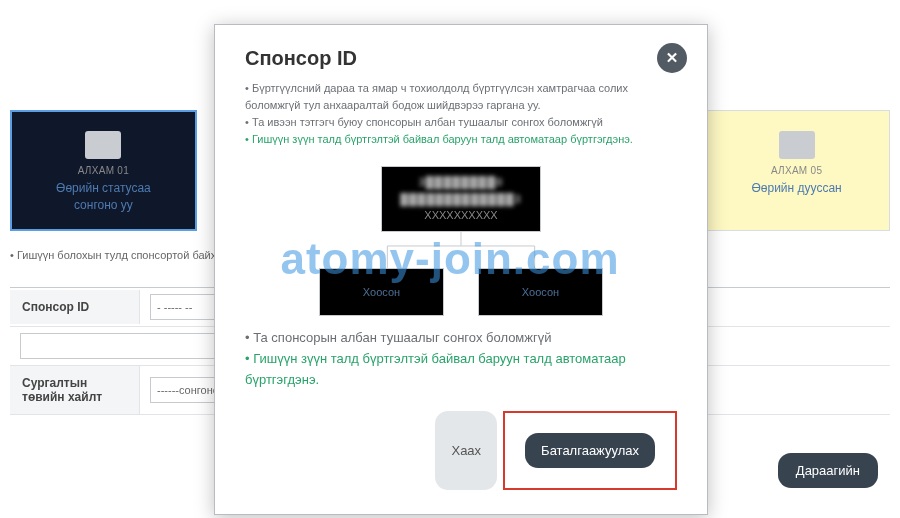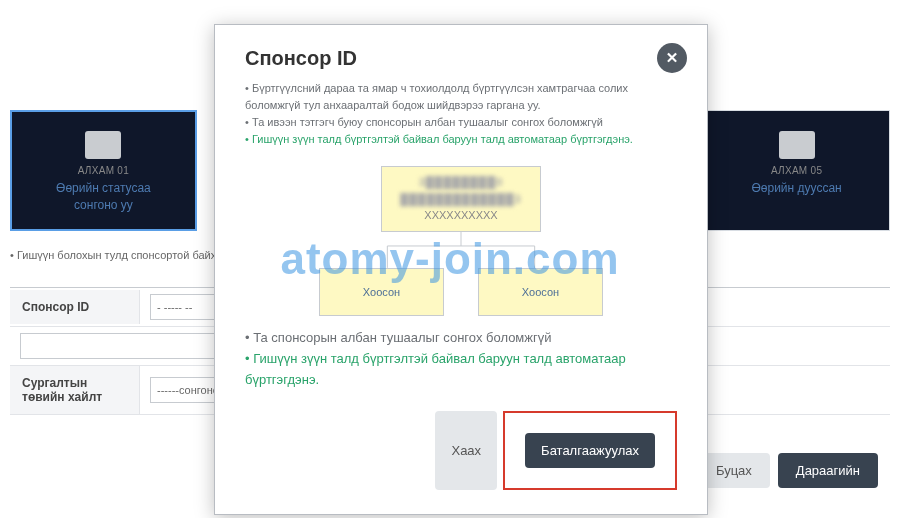--- a/index.html
+++ b/index.html
@@ -17,21 +17,21 @@
   
   .steps-wrap {
     display: flex;
     gap: 0;
     padding: 110px 10px 0 10px;
     justify-content: space-between;
   }
   .step {
     flex: 1;
     border: 1px solid #d8dde3;
-    background: #0f172a;
+    background: #fef9c3;
     text-align: center;
     padding: 20px 8px 16px;
     position: relative;
   }
   .step.active {
     border-color: #5a9ee6;
     box-shadow: 0 0 0 1px #5a9ee6 inset;
     background: #0f172a;
   }
   .step .ic {
@@ -92,21 +92,21 @@
     position: absolute;
     right: 22px;
     bottom: 30px;
     display: flex;
     gap: 8px;
   }
   .btn {
     border: none;
     padding: 10px 18px;
     font-size: 13px;
-    border-radius: 4px;
+    border-radius: 13px;
     cursor: pointer;
   }
   .btn-gray { background: #e4e7ea; color: #555; }
   .btn-dark { background: #384350; color: #fff; }
 
   
   .modal-backdrop {
     position: absolute;
     inset: 0;
     background: rgba(255,255,255,0.0);
@@ -150,21 +150,21 @@
   .modal .bullets .green { color: #29a36a; }
 
   .tree {
     position: relative;
     height: 150px;
     margin-bottom: 12px;
   }
   .node {
     position: absolute;
     border: 1px solid #c7cbd0;
-    background: #fef9c3;
+    background: #000000;
     text-align: center;
     font-size: 11px;
     color: #4d6f97;
     display: flex;
     flex-direction: column;
     align-items: center;
     justify-content: center;
     line-height: 1.5;
   }
   .node.top {
@@ -249,21 +249,20 @@
     <div class="th" style="white-space:pre-line">Сургалтын
 төвийн хайлт</div>
     <div class="td">
       <span class="sel-fake" style="display:inline-flex;align-items:center;width:150px">------сонгоно уу------</span>
       <span class="note-orange">…ва нь өөрчлөх боломжтой.</span>
     </div>
   </div>
 </div>
 
 <div class="footer-btns">
-  <button class="btn btn-gray">Буцах</button>
   <button class="btn btn-dark">Дараагийн</button>
 </div>
 
 <div class="modal-backdrop"></div>
 <div class="modal">
   <div class="close">✕</div>
   <h2>Спонсор ID</h2>
   <div class="bullets">
     <div>• Бүртгүүлсний дараа та ямар ч тохиолдолд бүртгүүлсэн хамтрагчаа солих боломжгүй тул анхааралтай бодож шийдвэрээ гаргана уу.</div>
     <div>• Та ивээн тэтгэгч буюу спонсорын албан тушаалыг сонгох боломжгүй</div>

